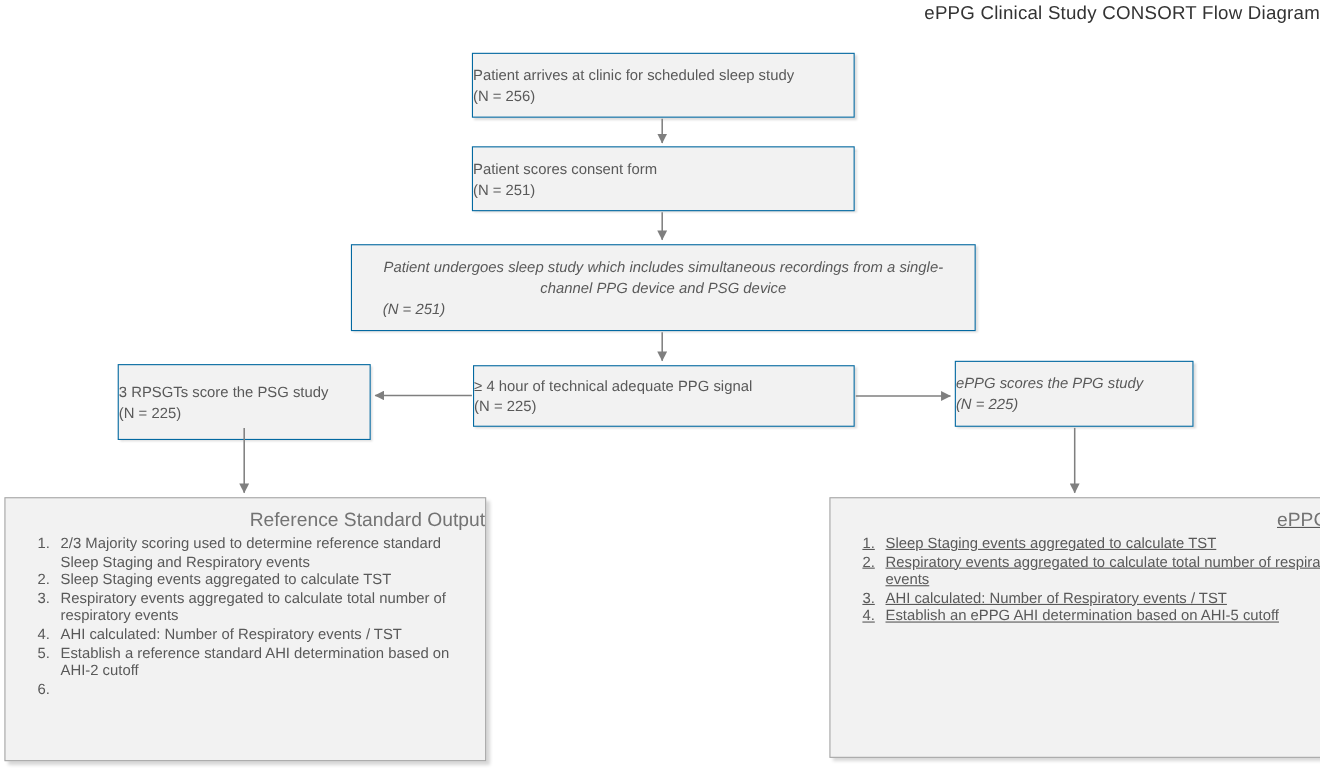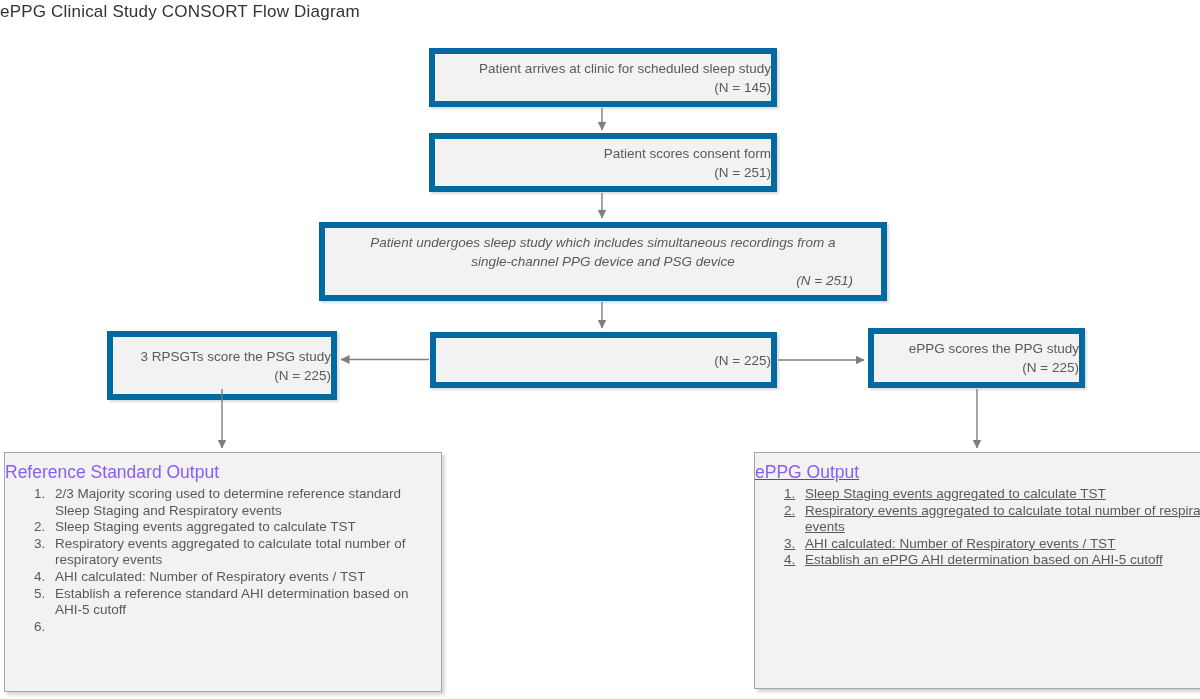--- a/index.html
+++ b/index.html
@@ -7,94 +7,95 @@
     position: relative;
     width: 1200px;
     height: 699px;
     background: #ffffff;
     font-family: "Liberation Sans", "DejaVu Sans", sans-serif;
     overflow: hidden;
   }
   .title {
     position: absolute;
     top: 2px; left: 0; width: 1200px;
-    text-align: left;
+    text-align: right;
     font-size: 17px;
     color: #333333;
     letter-spacing: 0.2px;
   }
   .fbox {
     position: absolute;
     background: #f2f2f2;
-    border: 6px solid #0369a1;
+    border: 1px solid #0369a1;
     box-shadow: 2px 2px 2px rgba(0,0,0,0.14);
     box-sizing: border-box;
     display: flex;
     flex-direction: column;
-    align-items: flex-end;
+    align-items: flex-start;
     justify-content: center;
     text-align: center;
     color: #595959;
     font-size: 13.5px;
     line-height: 19px;
   }
   #box-arrive      { left: 429px; top: 48px;  width: 348px; height: 59px; }
   #box-consent     { left: 429px; top: 133px; width: 348px; height: 59px; }
   #box-study       { left: 319px; top: 222px; width: 568px; height: 79px; padding: 0 28px; font-style: italic; }
   #box-signal      { left: 430px; top: 332px; width: 347px; height: 56px; }
   #box-rpsgt       { left: 107px; top: 331px; width: 230px; height: 69px; }
-  #box-eppg-scores { left: 868px; top: 328px; width: 217px; height: 60px; }
+  #box-eppg-scores { left: 868px; top: 328px; width: 217px; height: 60px; font-style: italic; }
 
   .outbox {
     position: absolute;
     background: #f2f2f2;
     border: 1px solid #a6a6a6;
     box-shadow: 3px 3px 3px rgba(0,0,0,0.16);
     box-sizing: border-box;
     color: #595959;
   }
   #box-ref-output  { left: 4px;   top: 452px; width: 438px; height: 240px; }
   #box-eppg-output { left: 754px; top: 452px; width: 512px; height: 237px; text-decoration: underline; }
   .outbox h2 {
     margin: 9px 0 3px 0;
-    text-align: left;
+    text-align: right;
     font-size: 17.5px;
     font-weight: 400;
-    color: #8b5cf6;
+    color: #737373;
   }
   .numlist { display: block; }
   .numrow { display: flex; font-size: 13.5px; line-height: 16.6px; color: #595959; }
   .numrow .num  { width: 50px; padding-left: 29px; box-sizing: border-box; flex: none; }
   .numrow .txt  { flex: 1; padding-right: 14px; }
 
   svg.arrows { position: absolute; left: 0; top: 0; pointer-events: none; }
 </style>
 </head>
 <body>
 
 <div id="canvas">
 
   <div class="title">ePPG Clinical Study CONSORT Flow Diagram</div>
 
   <div class="fbox" id="box-arrive">
     <div>Patient arrives at clinic for scheduled sleep study</div>
-    <div>(N = 145)</div>
+    <div>(N = 256)</div>
   </div>
 
   <div class="fbox" id="box-consent">
     <div>Patient scores consent form</div>
     <div>(N = 251)</div>
   </div>
 
   <div class="fbox" id="box-study">
     <div>Patient undergoes sleep study which includes simultaneous recordings from a single-channel PPG device and PSG device</div>
     <div>(N = 251)</div>
   </div>
 
   <div class="fbox" id="box-signal">
+    <div>≥ 4 hour of technical adequate PPG signal</div>
     <div>(N = 225)</div>
   </div>
 
   <div class="fbox" id="box-rpsgt">
     <div>3 RPSGTs score the PSG study</div>
     <div>(N = 225)</div>
   </div>
 
   <div class="fbox" id="box-eppg-scores">
     <div>ePPG scores the PPG study</div>
@@ -115,21 +116,21 @@
       <div class="numrow">
         <span class="num">3.</span>
         <span class="txt">Respiratory events aggregated to calculate total number of respiratory events</span>
       </div>
       <div class="numrow">
         <span class="num">4.</span>
         <span class="txt">AHI calculated: Number of Respiratory events / TST</span>
       </div>
       <div class="numrow">
         <span class="num">5.</span>
-        <span class="txt">Establish a reference standard AHI determination based on AHI-5 cutoff</span>
+        <span class="txt">Establish a reference standard AHI determination based on AHI-2 cutoff</span>
       </div>
       <div class="numrow">
         <span class="num">6.</span>
       </div>
     </div>
   </div>
 
   <div class="outbox" id="box-eppg-output">
     <h2>ePPG Output</h2>
     <div class="numlist">

